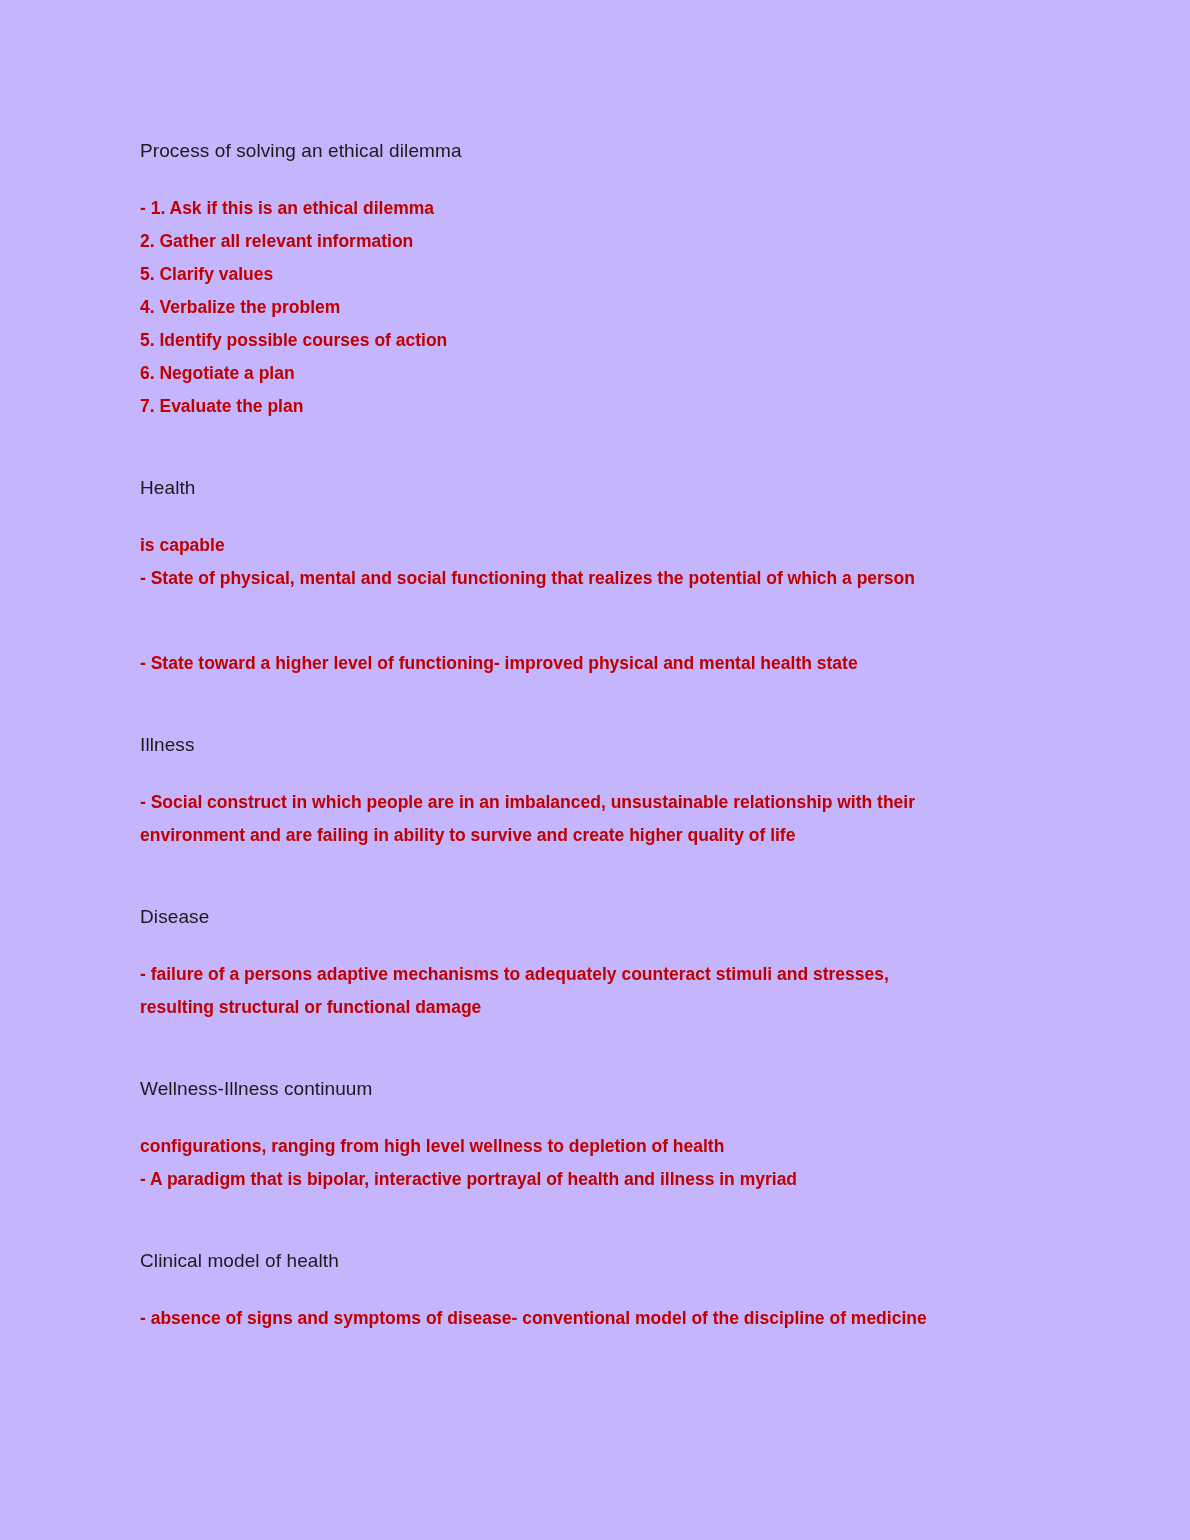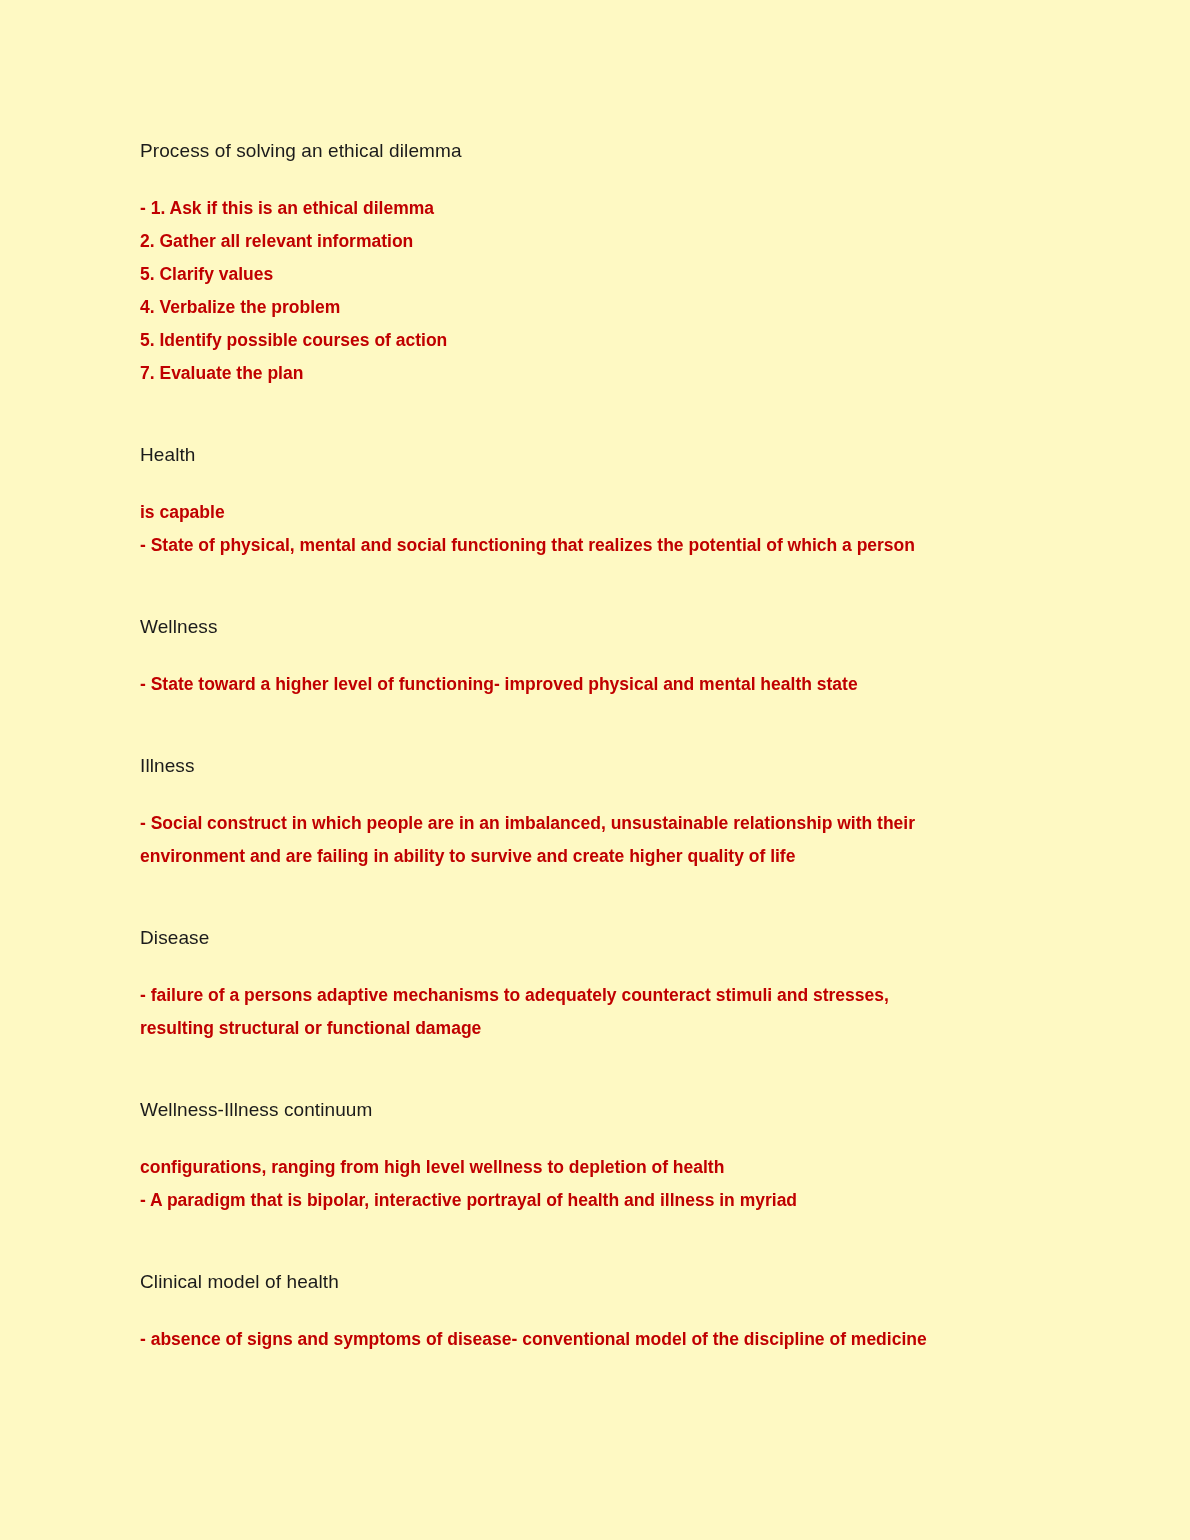--- a/index.html
+++ b/index.html
@@ -3,21 +3,21 @@
 <meta charset="utf-8">
 <style>
   html, body {
     margin: 0;
     padding: 0;
     background: #ffffff;
   }
   .page {
     width: 1190px;
     height: 1540px;
-    background: #fef9c3;
+    background: #c4b5fd;
     box-sizing: border-box;
     padding: 138px 140px 86px 140px;
     font-family: "Liberation Sans", sans-serif;
     overflow: hidden;
   }
   .section {
     margin: 0;
   }
   .term {
     font-size: 19px;
@@ -47,34 +47,34 @@
 <div class="page">
 
   <div class="section">
     <div class="term">Process of solving an ethical dilemma</div>
     <div class="definition">
       <div class="def-line">- 1. Ask if this is an ethical dilemma</div>
       <div class="def-line">2. Gather all relevant information</div>
       <div class="def-line">5. Clarify values</div>
       <div class="def-line">4. Verbalize the problem</div>
       <div class="def-line">5. Identify possible courses of action</div>
+      <div class="def-line">6. Negotiate a plan</div>
       <div class="def-line">7. Evaluate the plan</div>
     </div>
   </div>
 
   <div class="section">
     <div class="term">Health</div>
     <div class="definition">
       <div class="def-line">is capable</div>
       <div class="def-line">- State of physical, mental and social functioning that realizes the potential of which a person</div>
     </div>
   </div>
 
   <div class="section">
-    <div class="term">Wellness</div>
     <div class="definition">
       <div class="def-line">- State toward a higher level of functioning- improved physical and mental health state</div>
     </div>
   </div>
 
   <div class="section">
     <div class="term">Illness</div>
     <div class="definition">
       <div class="def-line">- Social construct in which people are in an imbalanced, unsustainable relationship with their</div>
       <div class="def-line">environment and are failing in ability to survive and create higher quality of life</div>

